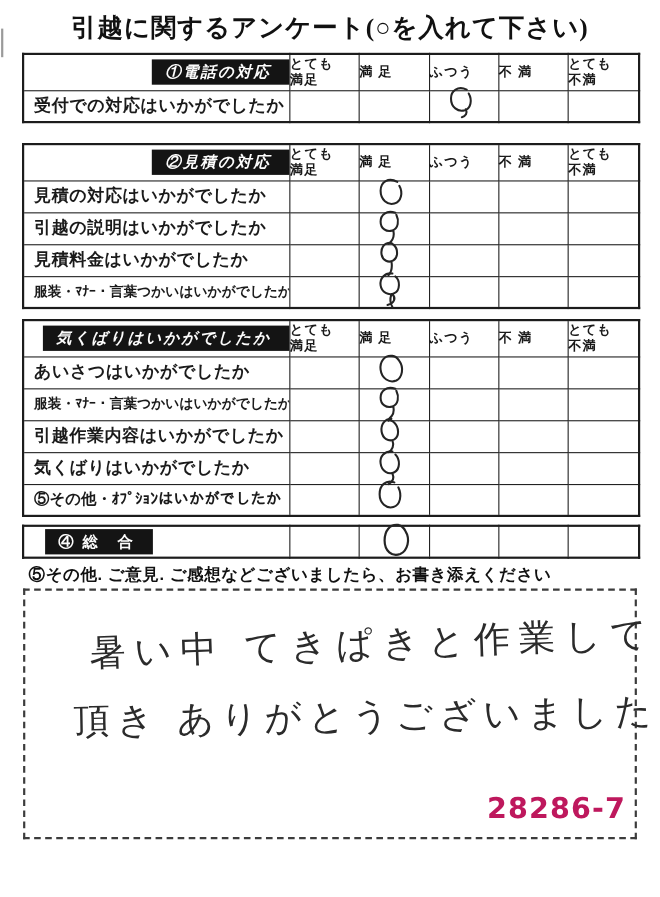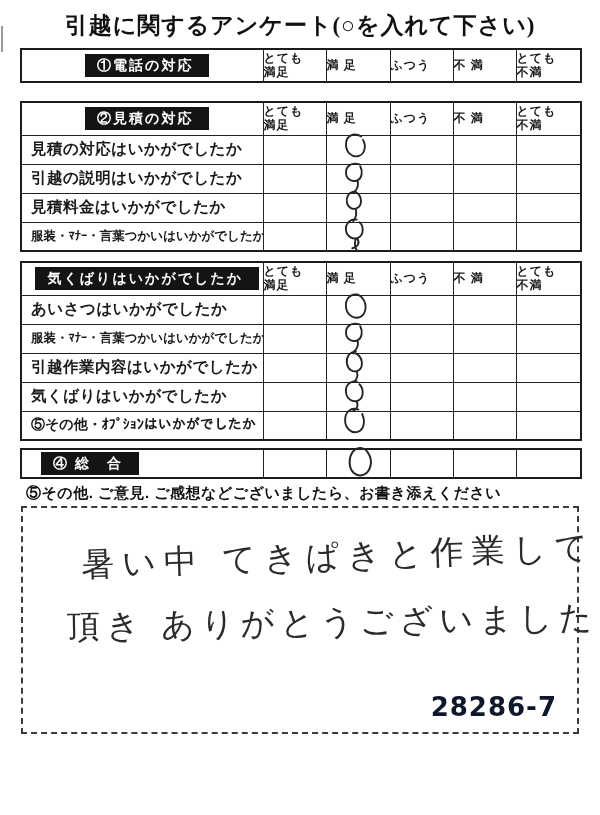--- a/index.html
+++ b/index.html
@@ -29,21 +29,21 @@
   .t3 { margin-top:9px; }
   .t4 { margin-top:7px; }
 
   table.survey th, table.survey td { border:1.5px solid #222; }
 
   th.col-h {
     height:33px; font-size:12px; font-weight:700;
     text-align:left; vertical-align:middle;
     white-space:pre-line; line-height:1.15; letter-spacing:1px;
   }
-  th.sec-cell { text-align:center; vertical-align:middle; }
+  th.sec-cell { text-align:right; vertical-align:middle;font-style:italic; }
 
   .sec-label {
     display:inline-block; background:#141414; color:#fdfdfd;
     font-size:14px; font-weight:700; letter-spacing:2px;
     padding:2px 16px 3px 12px; margin-left:10px;
     line-height:1.3;
   }
 
   td.q {
     height:29px; font-size:15.5px; font-weight:600;
@@ -76,23 +76,23 @@
   }
   .hw {
     position:absolute;
     font-size:33px; font-weight:400; color:#2b2b2b;
     white-space:nowrap;
   }
   .hw1 { left:58px; top:26px;  letter-spacing:8px; transform:rotate(-2deg); }
   .hw2 { left:44px; top:92px;  letter-spacing:6px; transform:rotate(-1deg); }
 
   .doc-num {
-    position:absolute; right:20px; bottom:10px;
+    position:absolute; right:8px; bottom:10px;
     font-size:26px; font-weight:700; letter-spacing:1px;
-    font-family:"DejaVu Sans", sans-serif; color:#0f172a;
+    font-family:"DejaVu Sans", sans-serif; color:#be185d;
   }
 
   
   .scan-artifact {
     position:absolute; left:1px; top:26px; width:2px; height:26px;
     background:#9a9a9a;
   }
 </style>
 </head>
 <body>
@@ -114,20 +114,32 @@
     <tbody>
         <tr>
       <th class="sec-cell"><span class="sec-label">①電話の対応</span></th>
       <th class="col-h">とても
 満足</th>
       <th class="col-h">満 足</th>
       <th class="col-h">ふつう</th>
       <th class="col-h">不 満</th>
       <th class="col-h">とても
 不満</th>
+    </tr>
+    <tr>
+      <td class="q">受付での対応はいかがでしたか</td>
+      <td class="rc"></td>
+      <td class="rc"></td>
+      <td class="rc">
+            <svg class="mark" viewBox="0 0 30 38">
+              <path d="M20 5 C11 1 4 6 4 14 C4 23 11 28 18 26 C24 24 26 16 22 9 M19 25 C21 29 19 32 15 33"></path>
+            </svg>
+          </td>
+      <td class="rc"></td>
+      <td class="rc"></td>
     </tr>
   </tbody>
     </table>
 
   <table class="survey t2">
     <colgroup>
         <col style="width:242px">
         <col style="width:63px">
         <col style="width:64px">
         <col style="width:63px">

